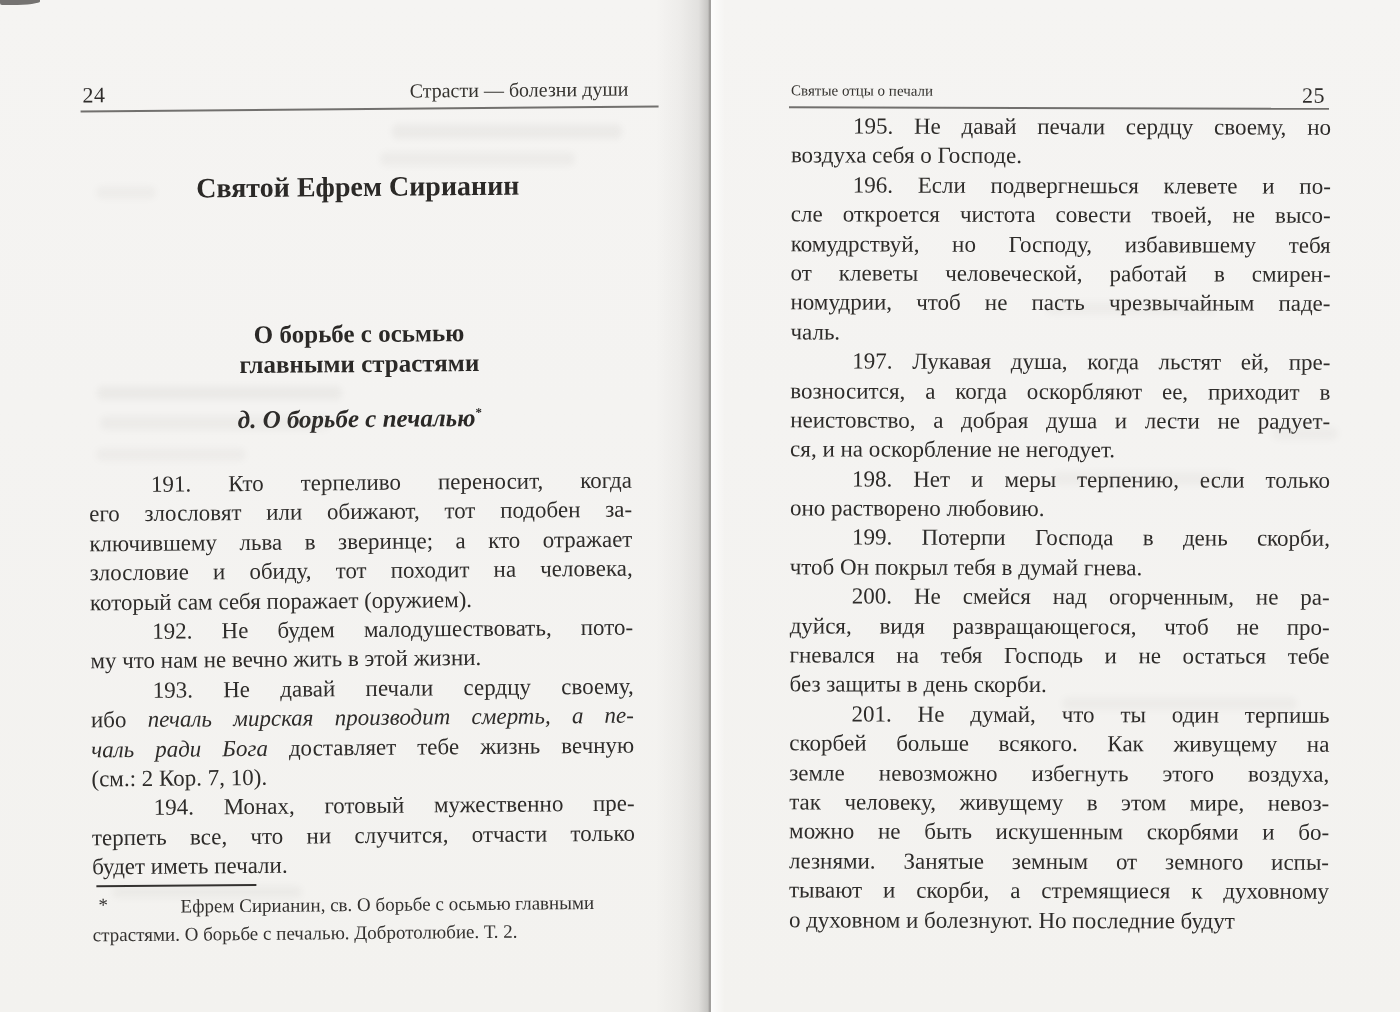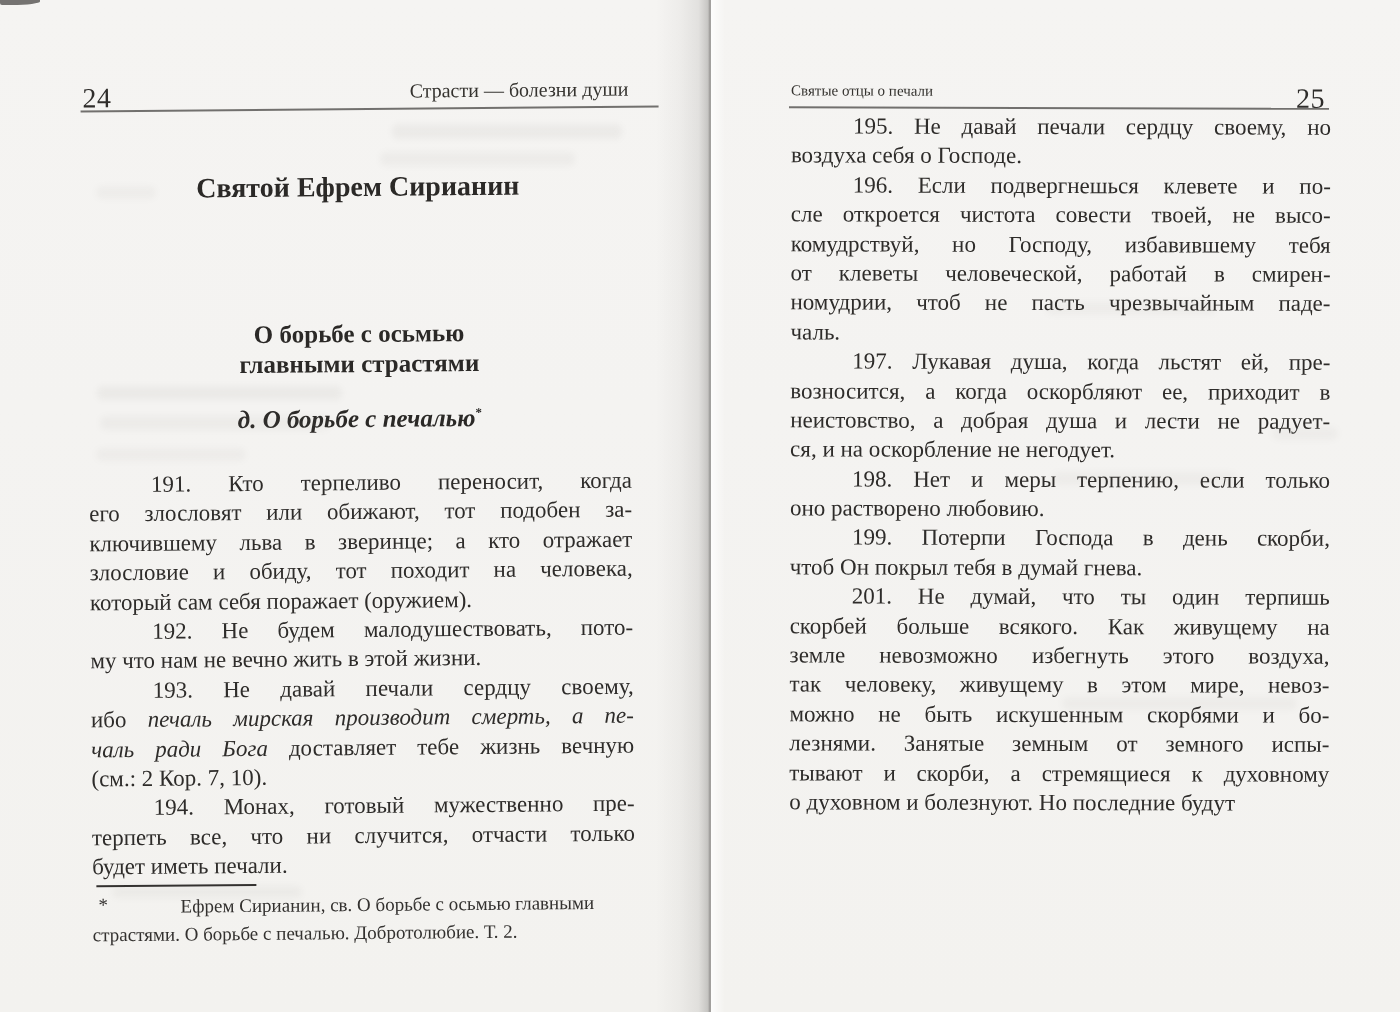--- a/index.html
+++ b/index.html
@@ -13,21 +13,21 @@
   }
   .scan{
     position:absolute;left:0;top:0;width:1400px;height:1012px;
     background:linear-gradient(180deg,#f5f4f2 0%,#f4f3f1 40%,#f3f2ef 100%);
   }
   .page{position:absolute;top:0;height:1012px;}
   .page-left{left:0;width:700px;transform:rotate(-0.5deg);transform-origin:360px 500px;}
   .page-right{left:700px;width:700px;transform:rotate(0.15deg);transform-origin:330px 500px;}
 
   
-  .pagenum{position:absolute;font-size:28px;letter-spacing:.5px;color:#2f2d2b;}
+  .pagenum{position:absolute;font-size:22px;letter-spacing:.5px;color:#2f2d2b;}
   .pagenum-left{left:86px;top:80px;}
   .pagenum-right{right:76px;top:82px;margin-left:48px;}
   .runhead{position:absolute;font-size:20px;color:#35332f;white-space:nowrap;}
   .runhead-left{top:80px;right:68px;}
   .runhead-right{top:83px;left:90px;font-size:15px;}
   .head-rule{position:absolute;height:2px;background:rgba(70,68,65,.75);}
   .head-rule-left{left:84px;top:108px;width:578px;}
   .head-rule-right{left:88px;top:107px;width:540px;height:1.5px;}
 
   
@@ -158,20 +158,26 @@
           <div class="line just"><span>неистовство, а добрая душа и лести не радует-</span></div>
           <div class="line"><span>ся, и на оскорбление не негодует.</span></div>
         </div>
         <div>
           <div class="line first just"><span>198. Нет и меры терпению, если только</span></div>
           <div class="line"><span>оно растворено любовию.</span></div>
         </div>
         <div>
           <div class="line first just"><span>199. Потерпи Господа в день скорби,</span></div>
           <div class="line"><span>чтоб Он покрыл тебя в думай гнева.</span></div>
+        </div>
+        <div>
+          <div class="line first just"><span>200. Не смейся над огорченным, не ра-</span></div>
+          <div class="line just"><span>дуйся, видя развращающегося, чтоб не про-</span></div>
+          <div class="line just"><span>гневался на тебя Господь и не остаться тебе</span></div>
+          <div class="line"><span>без защиты в день скорби.</span></div>
         </div>
         <div>
           <div class="line first just"><span>201. Не думай, что ты один терпишь</span></div>
           <div class="line just"><span>скорбей больше всякого. Как живущему на</span></div>
           <div class="line just"><span>земле невозможно избегнуть этого воздуха,</span></div>
           <div class="line just"><span>так человеку, живущему в этом мире, невоз-</span></div>
           <div class="line just"><span>можно не быть искушенным скорбями и бо-</span></div>
           <div class="line just"><span>лезнями. Занятые земным от земного испы-</span></div>
           <div class="line just"><span>тывают и скорби, а стремящиеся к духовному</span></div>
           <div class="line"><span>о духовном и болезнуют. Но последние будут</span></div>

